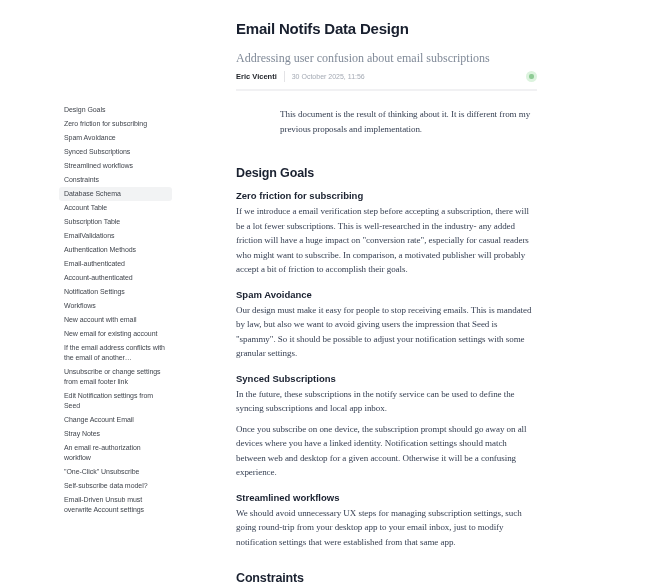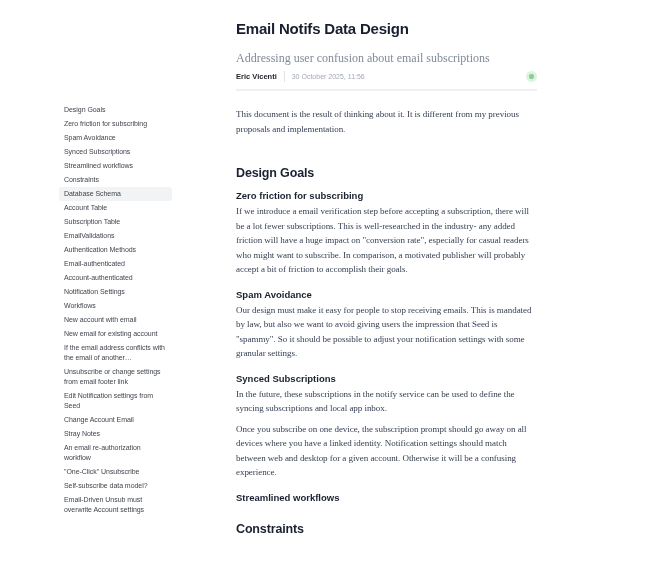--- a/index.html
+++ b/index.html
@@ -99,21 +99,21 @@
     align-items: stretch;
   }
   .article p {
     font-family: "Liberation Serif", serif;
     font-size: 9px;
     line-height: 14.5px;
     letter-spacing: -0.05px;
     color: #343e51;
     margin: 0 0 6px 0;
   }
-  .article p.lead { margin-bottom: 14px; }
+  .article p.lead { margin-bottom: 14px; margin-left: 44px; }
   .article h2 {
     font-size: 12.5px;
     line-height: 15px;
     font-weight: 700;
     letter-spacing: -0.15px;
     color: #1a2130;
     margin: 16px 0 3px 0;
   }
   .article h3 {
     font-size: 9.5px;
@@ -177,17 +177,18 @@
         <p class="lead">This document is the result of thinking about it. It is different from my previous proposals and implementation.</p>
         <h2>Design Goals</h2>
         <h3>Zero friction for subscribing</h3>
         <p>If we introduce a email verification step before accepting a subscription, there will be a lot fewer subscriptions. This is well-researched in the industry- any added friction will have a huge impact on "conversion rate", especially for casual readers who might want to subscribe. In comparison, a motivated publisher will probably accept a bit of friction to accomplish their goals.</p>
         <h3>Spam Avoidance</h3>
         <p>Our design must make it easy for people to stop receiving emails. This is mandated by law, but also we want to avoid giving users the impression that Seed is "spammy". So it should be possible to adjust your notification settings with some granular settings.</p>
         <h3>Synced Subscriptions</h3>
         <p>In the future, these subscriptions in the notify service can be used to define the syncing subscriptions and local app inbox.</p>
         <p>Once you subscribe on one device, the subscription prompt should go away on all devices where you have a linked identity. Notification settings should match between web and desktop for a given account. Otherwise it will be a confusing experience.</p>
         <h3>Streamlined workflows</h3>
+        <p>We should avoid unnecessary UX steps for managing subscription settings, such going round-trip from your desktop app to your email inbox, just to modify notification settings that were established from that same app.</p>
         <h2>Constraints</h2>
       </article>
   </main>
 
 </div>
 
 </body></html>

